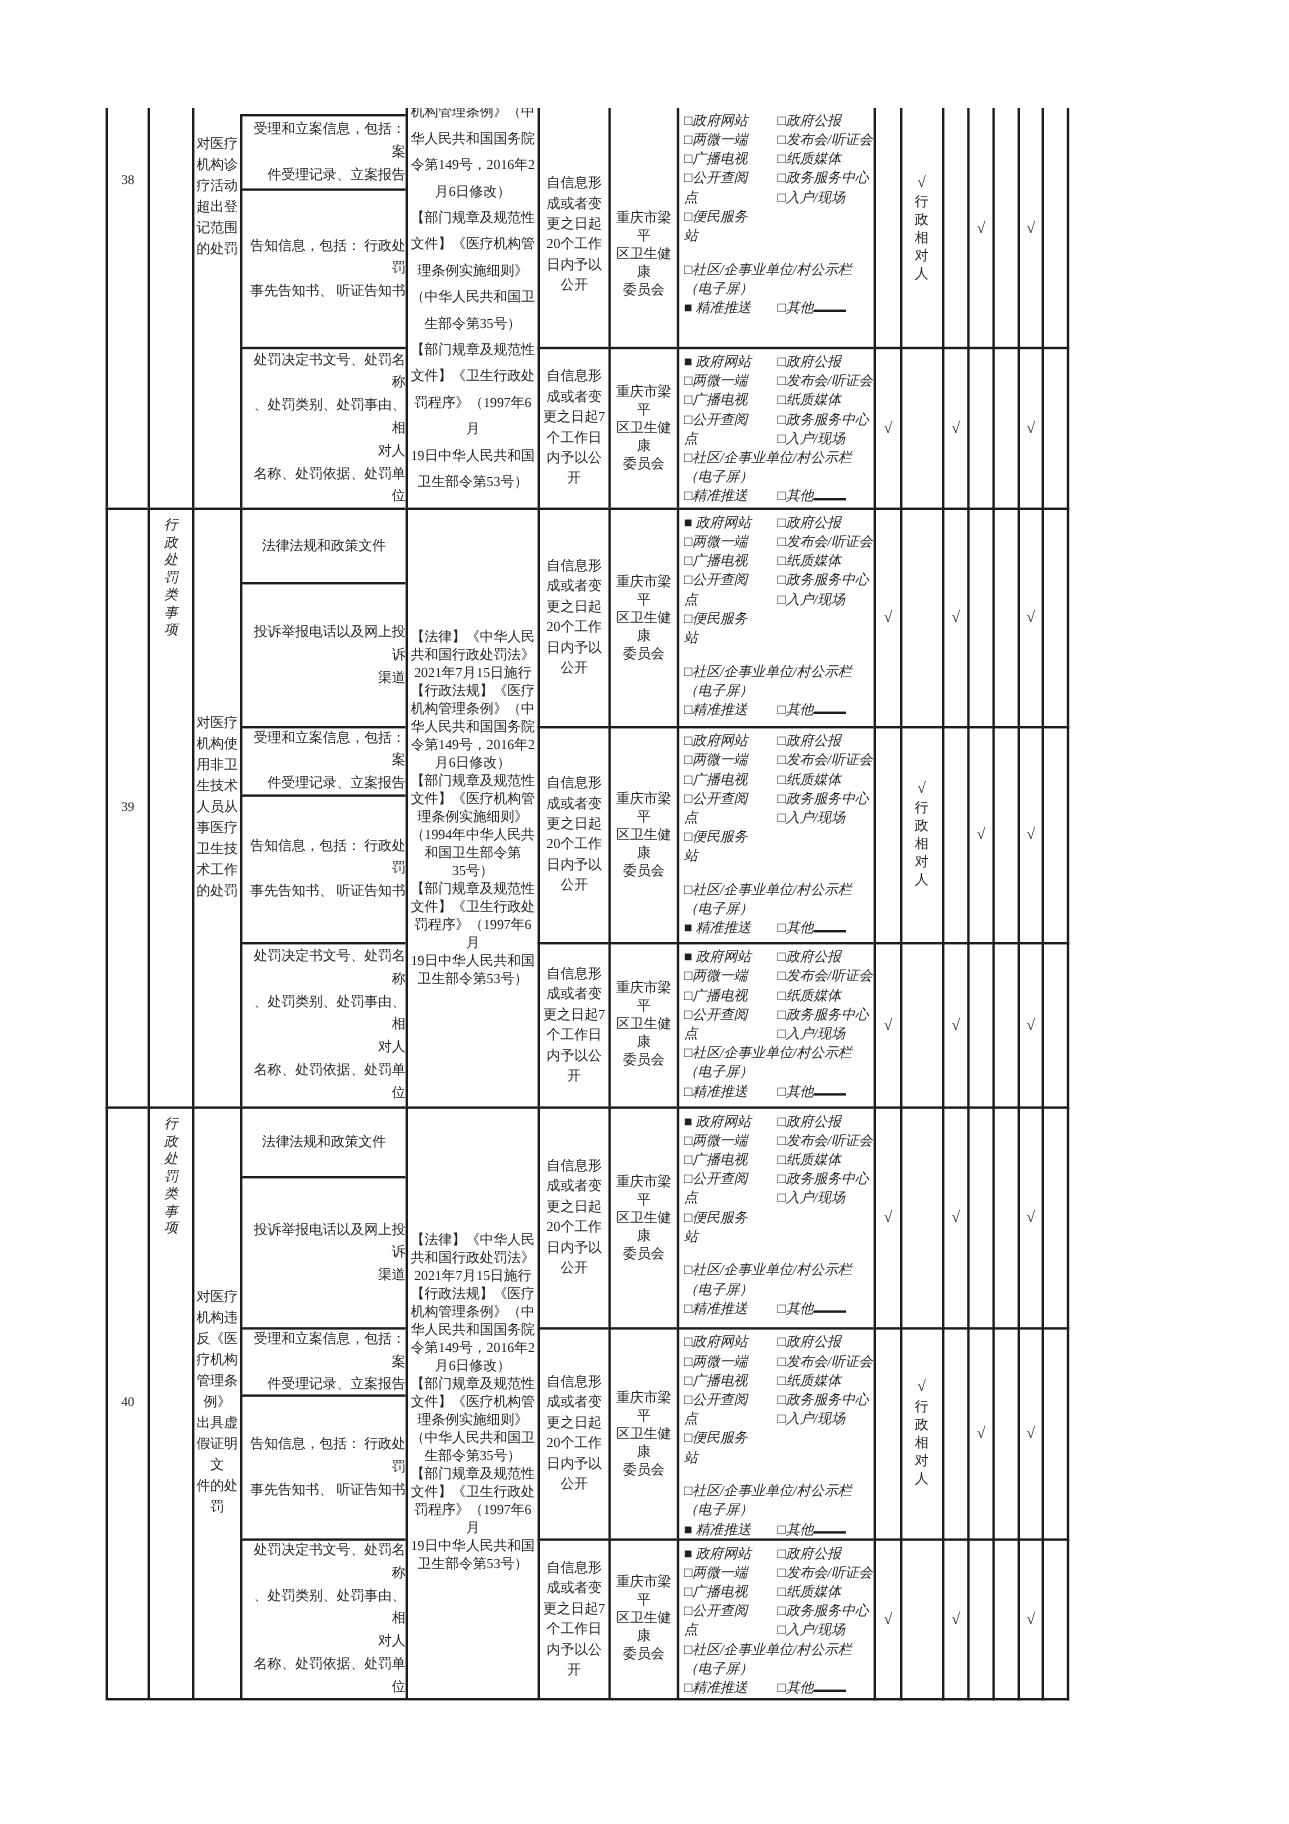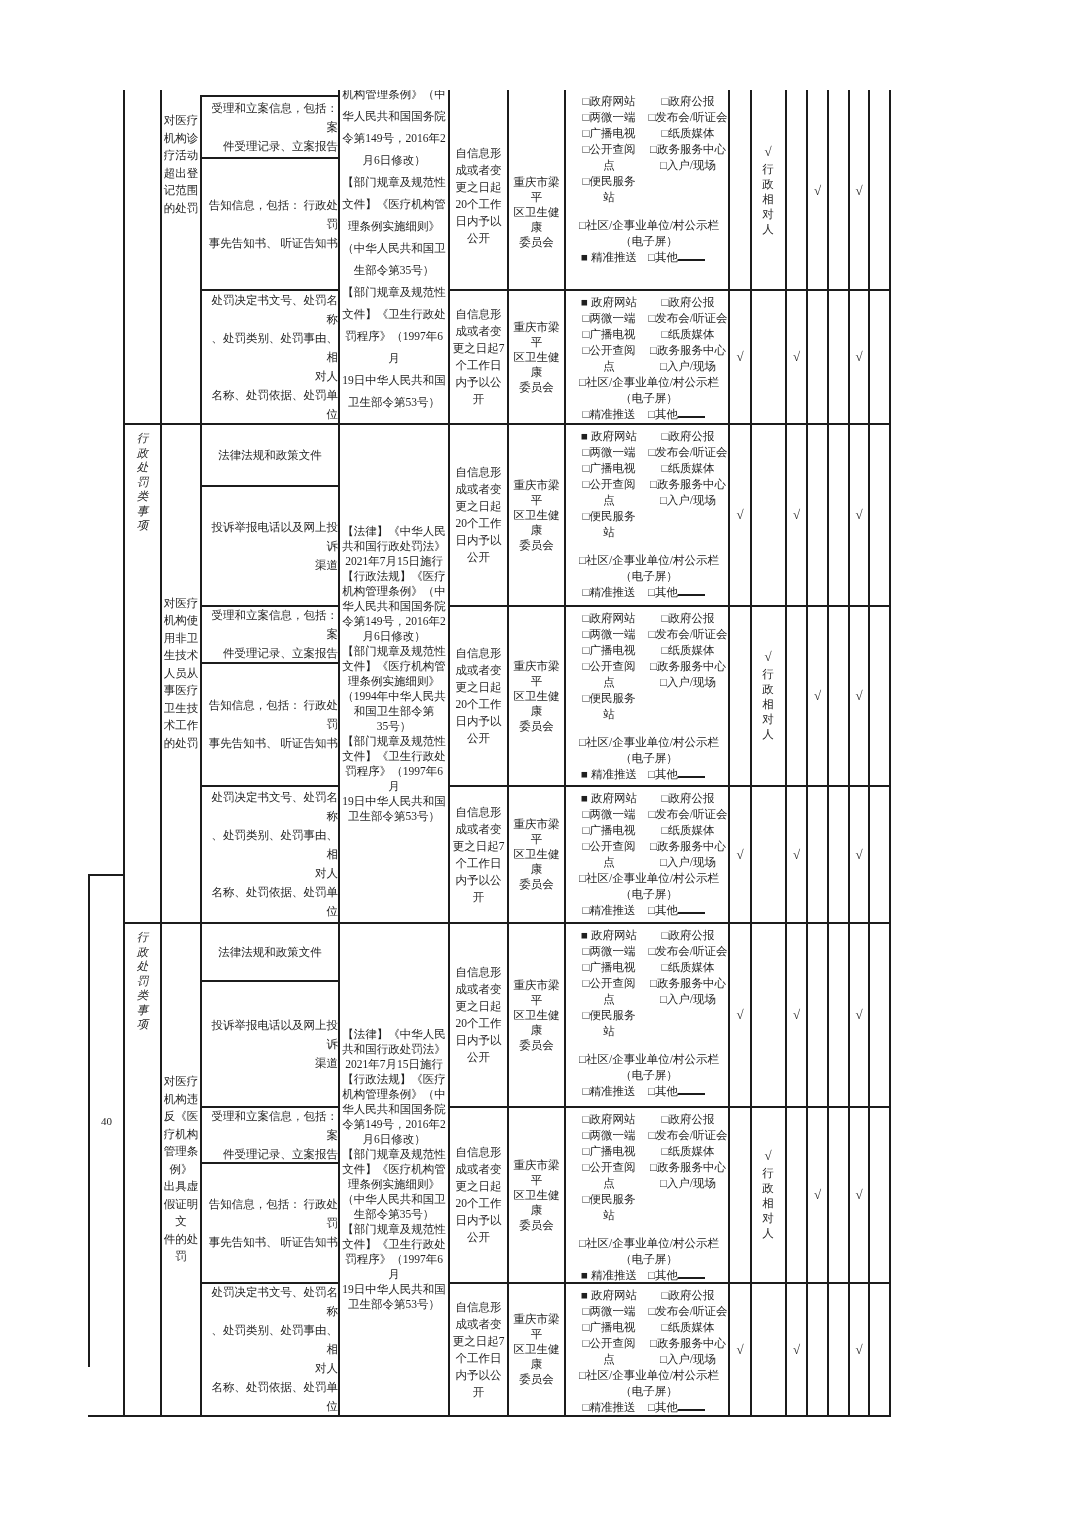--- a/index.html
+++ b/index.html
@@ -12,22 +12,22 @@
         text-align:center;white-space:pre-line;overflow:hidden;line-height:17px;}
   .no-top{border-top:none;}
   .top{align-items:flex-start;}
   .num{font-size:11px;}
   .lh19{line-height:19px;text-align:right;}
   .lh15{line-height:15px;}
   .lh175{line-height:17.5px;}
   .legal-cut>div{margin-top:-7px;line-height:22px;}
   .vstack{width:13px;word-break:break-all;line-height:14.5px;display:block;font-style:italic;}
   
-  .cell.ch{display:block;text-align:center;white-space:normal;
-           padding:3px 0 12px 4px;line-height:16px;}
+  .cell.ch{display:block;text-align:left;white-space:normal;
+           padding:3px 0 12px 4px;line-height:16px;font-style:italic;}
   .ch .ch-cols{display:flex;}
   .ch .ch-l{width:78px;white-space:pre-line;}
   .ch .ch-r{flex:1;white-space:pre;}
   .ch .ch-comm{white-space:pre-line;margin-top:12px;}
   .ch.short .ch-comm{margin-top:0;}
   .ch .ch-bot{display:flex;white-space:pre;}
   .ch .ch-bot .bl{width:78px;}
   .ul{display:inline-block;width:27px;height:9px;border-bottom:2px solid #1c1c1c;}
   
   .mark{position:absolute;transform:translate(-50%,-50%);font-size:13px;line-height:13px;}
@@ -38,20 +38,21 @@
   
   .vl{position:absolute;top:0;width:2px;height:1327px;background:#1c1c1c;}
   .hl{position:absolute;left:640px;width:163px;height:2px;background:#1c1c1c;}
   .bline{position:absolute;left:0;top:1325px;width:803px;height:2px;background:#1c1c1c;}
 </style>
 </head>
 <body>
 
 <div class="tbl">
 
+  <div class="cell no-top top num" style="left:0;top:0;width:35px;height:333px;padding-top:52px;">38</div>
   <div class="cell no-top top" style="left:35px;top:0;width:37px;height:333px;padding-top:6px;"><span class="vstack"></span></div>
   <div class="cell no-top top lh175" style="left:72px;top:0;width:40px;height:333px;padding-top:22px;">对医疗
 机构诊
 疗活动
 超出登
 记范围
 的处罚</div>
   <div class="cell lh19" style="left:112px;top:5px;width:138px;height:62px;">受理和立案信息，包括： 案
 件受理记录、立案报告</div>
   <div class="cell lh19" style="left:112px;top:67px;width:138px;height:132px;">告知信息，包括： 行政处罚
@@ -126,20 +127,21 @@
 □发布会/听证会
 □纸质媒体
 □政务服务中心
 □入户/现场</div>
     </div>
     <div class="ch-comm">□社区/企事业单位/村公示栏
 （电子屏）</div>
     <div class="ch-bot"><span class="bl">□精准推送</span><span><span>□其他</span><span class="ul"></span></span></div>
   </div>
 
+  <div class="cell num" style="left:0;top:333px;width:35px;height:499px;">39</div>
   <div class="cell top" style="left:35px;top:333px;width:37px;height:499px;padding-top:6px;"><span class="vstack">行政处罚类事项</span></div>
   <div class="cell lh175" style="left:72px;top:333px;width:40px;height:499px;">对医疗
 机构使
 用非卫
 生技术
 人员从
 事医疗
 卫生技
 术工作
 的处罚</div>
@@ -254,21 +256,21 @@
 □发布会/听证会
 □纸质媒体
 □政务服务中心
 □入户/现场</div>
     </div>
     <div class="ch-comm">□社区/企事业单位/村公示栏
 （电子屏）</div>
     <div class="ch-bot"><span class="bl">□精准推送</span><span><span>□其他</span><span class="ul"></span></span></div>
   </div>
 
-  <div class="cell num" style="left:0;top:784px;width:35px;height:493px;">40</div>
+  <div class="cell num" style="left:0;top:832px;width:35px;height:493px;">40</div>
   <div class="cell top" style="left:35px;top:832px;width:37px;height:493px;padding-top:6px;"><span class="vstack">行政处罚类事项</span></div>
   <div class="cell lh175" style="left:72px;top:832px;width:40px;height:493px;">对医疗
 机构违
 反《医
 疗机构
 管理条
 例》
 出具虚
 假证明
 文

